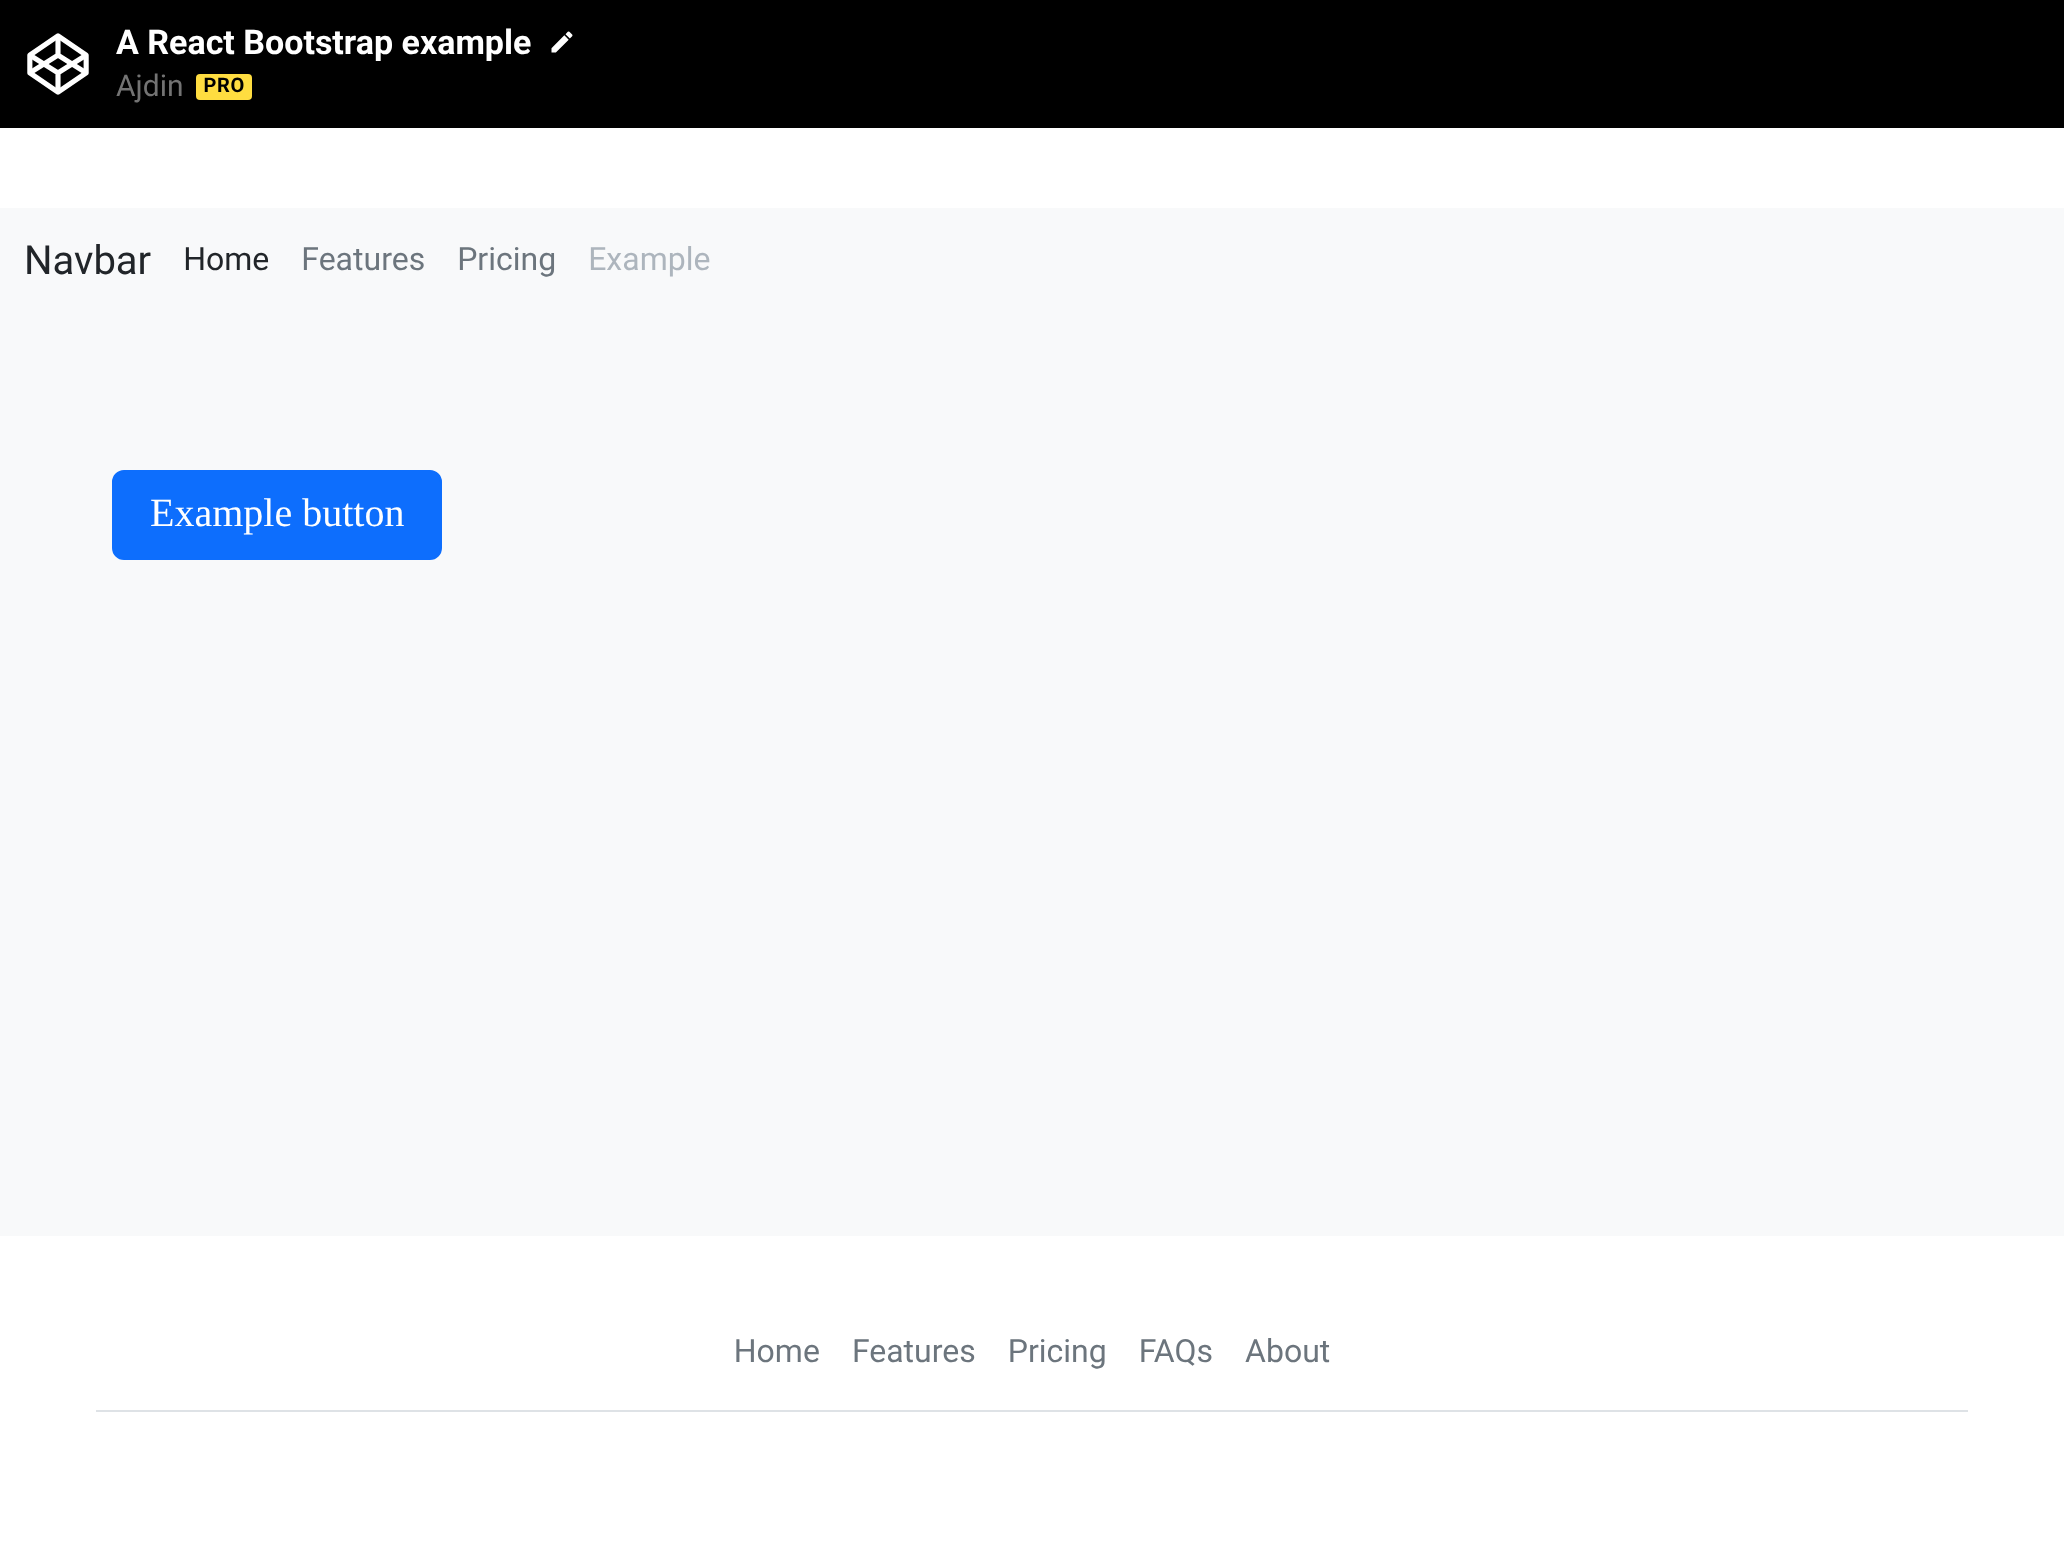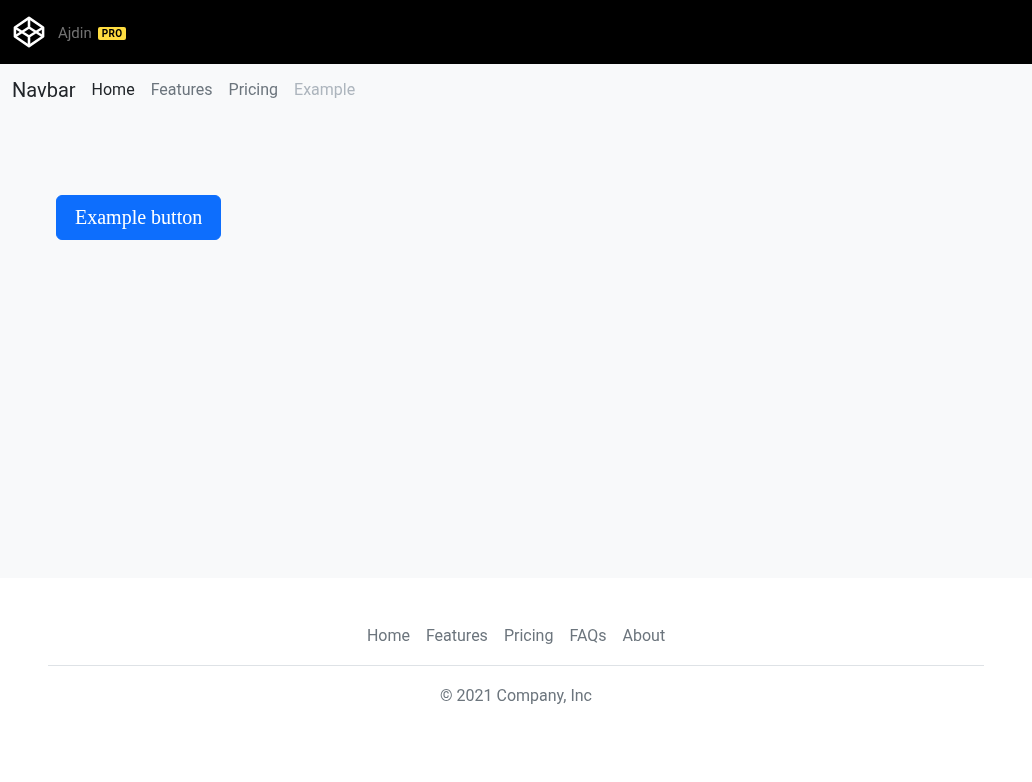--- a/index.html
+++ b/index.html
@@ -62,20 +62,21 @@
     padding: 1px 4px;
     border-radius: 2px;
     letter-spacing: 0.3px;
   }
 
   
   .page {
     background: #f8f9fa;
     min-height: 514px;
     padding-bottom: 40px;
+    margin-top: 40px;
   }
 
   
   .navbar {
     display: flex;
     align-items: center;
     padding: 8px 12px;
     gap: 16px;
   }
   .navbar-brand {
@@ -155,20 +156,28 @@
 <body>
 
 <div class="codepen-header">
   <div class="codepen-logo">
     <svg viewBox="0 0 100 100" width="32" height="32" stroke="#ffffff" stroke-width="8" fill="none" stroke-linejoin="round">
       <path d="M50 6 L94 36 L94 64 L50 94 L6 64 L6 36 Z"></path>
       <path d="M50 6 L50 36 M94 36 L50 64 L6 36 M6 64 L50 36 L94 64 M50 94 L50 64"></path>
     </svg>
   </div>
   <div class="codepen-title-block">
+    <div class="codepen-title-row">
+      <span class="codepen-title">A React Bootstrap example</span>
+      <span class="codepen-edit">
+        <svg width="14" height="14" viewBox="0 0 24 24" fill="#ffffff">
+          <path d="M3 17.25V21h3.75l11-11-3.75-3.75-11 11zM20.7 7.05a1 1 0 0 0 0-1.4l-2.35-2.35a1 1 0 0 0-1.4 0L15 5.25 18.75 9l1.95-1.95z"></path>
+        </svg>
+      </span>
+    </div>
     <div class="codepen-author-row">
       <span class="codepen-author">Ajdin</span>
       <span class="codepen-badge">PRO</span>
     </div>
   </div>
 </div>
 
 <div class="page">
   <nav class="navbar">
     <span class="navbar-brand">Navbar</span>
@@ -186,14 +195,13 @@
 </div>
 
 <div class="footer-wrap">
   <ul class="footer-nav">
     <li class="footer-link">Home</li>
     <li class="footer-link">Features</li>
     <li class="footer-link">Pricing</li>
     <li class="footer-link">FAQs</li>
     <li class="footer-link">About</li>
   </ul>
-  <p class="footer-copy">© 2021 Company, Inc</p>
 </div>
 
 </body></html>

